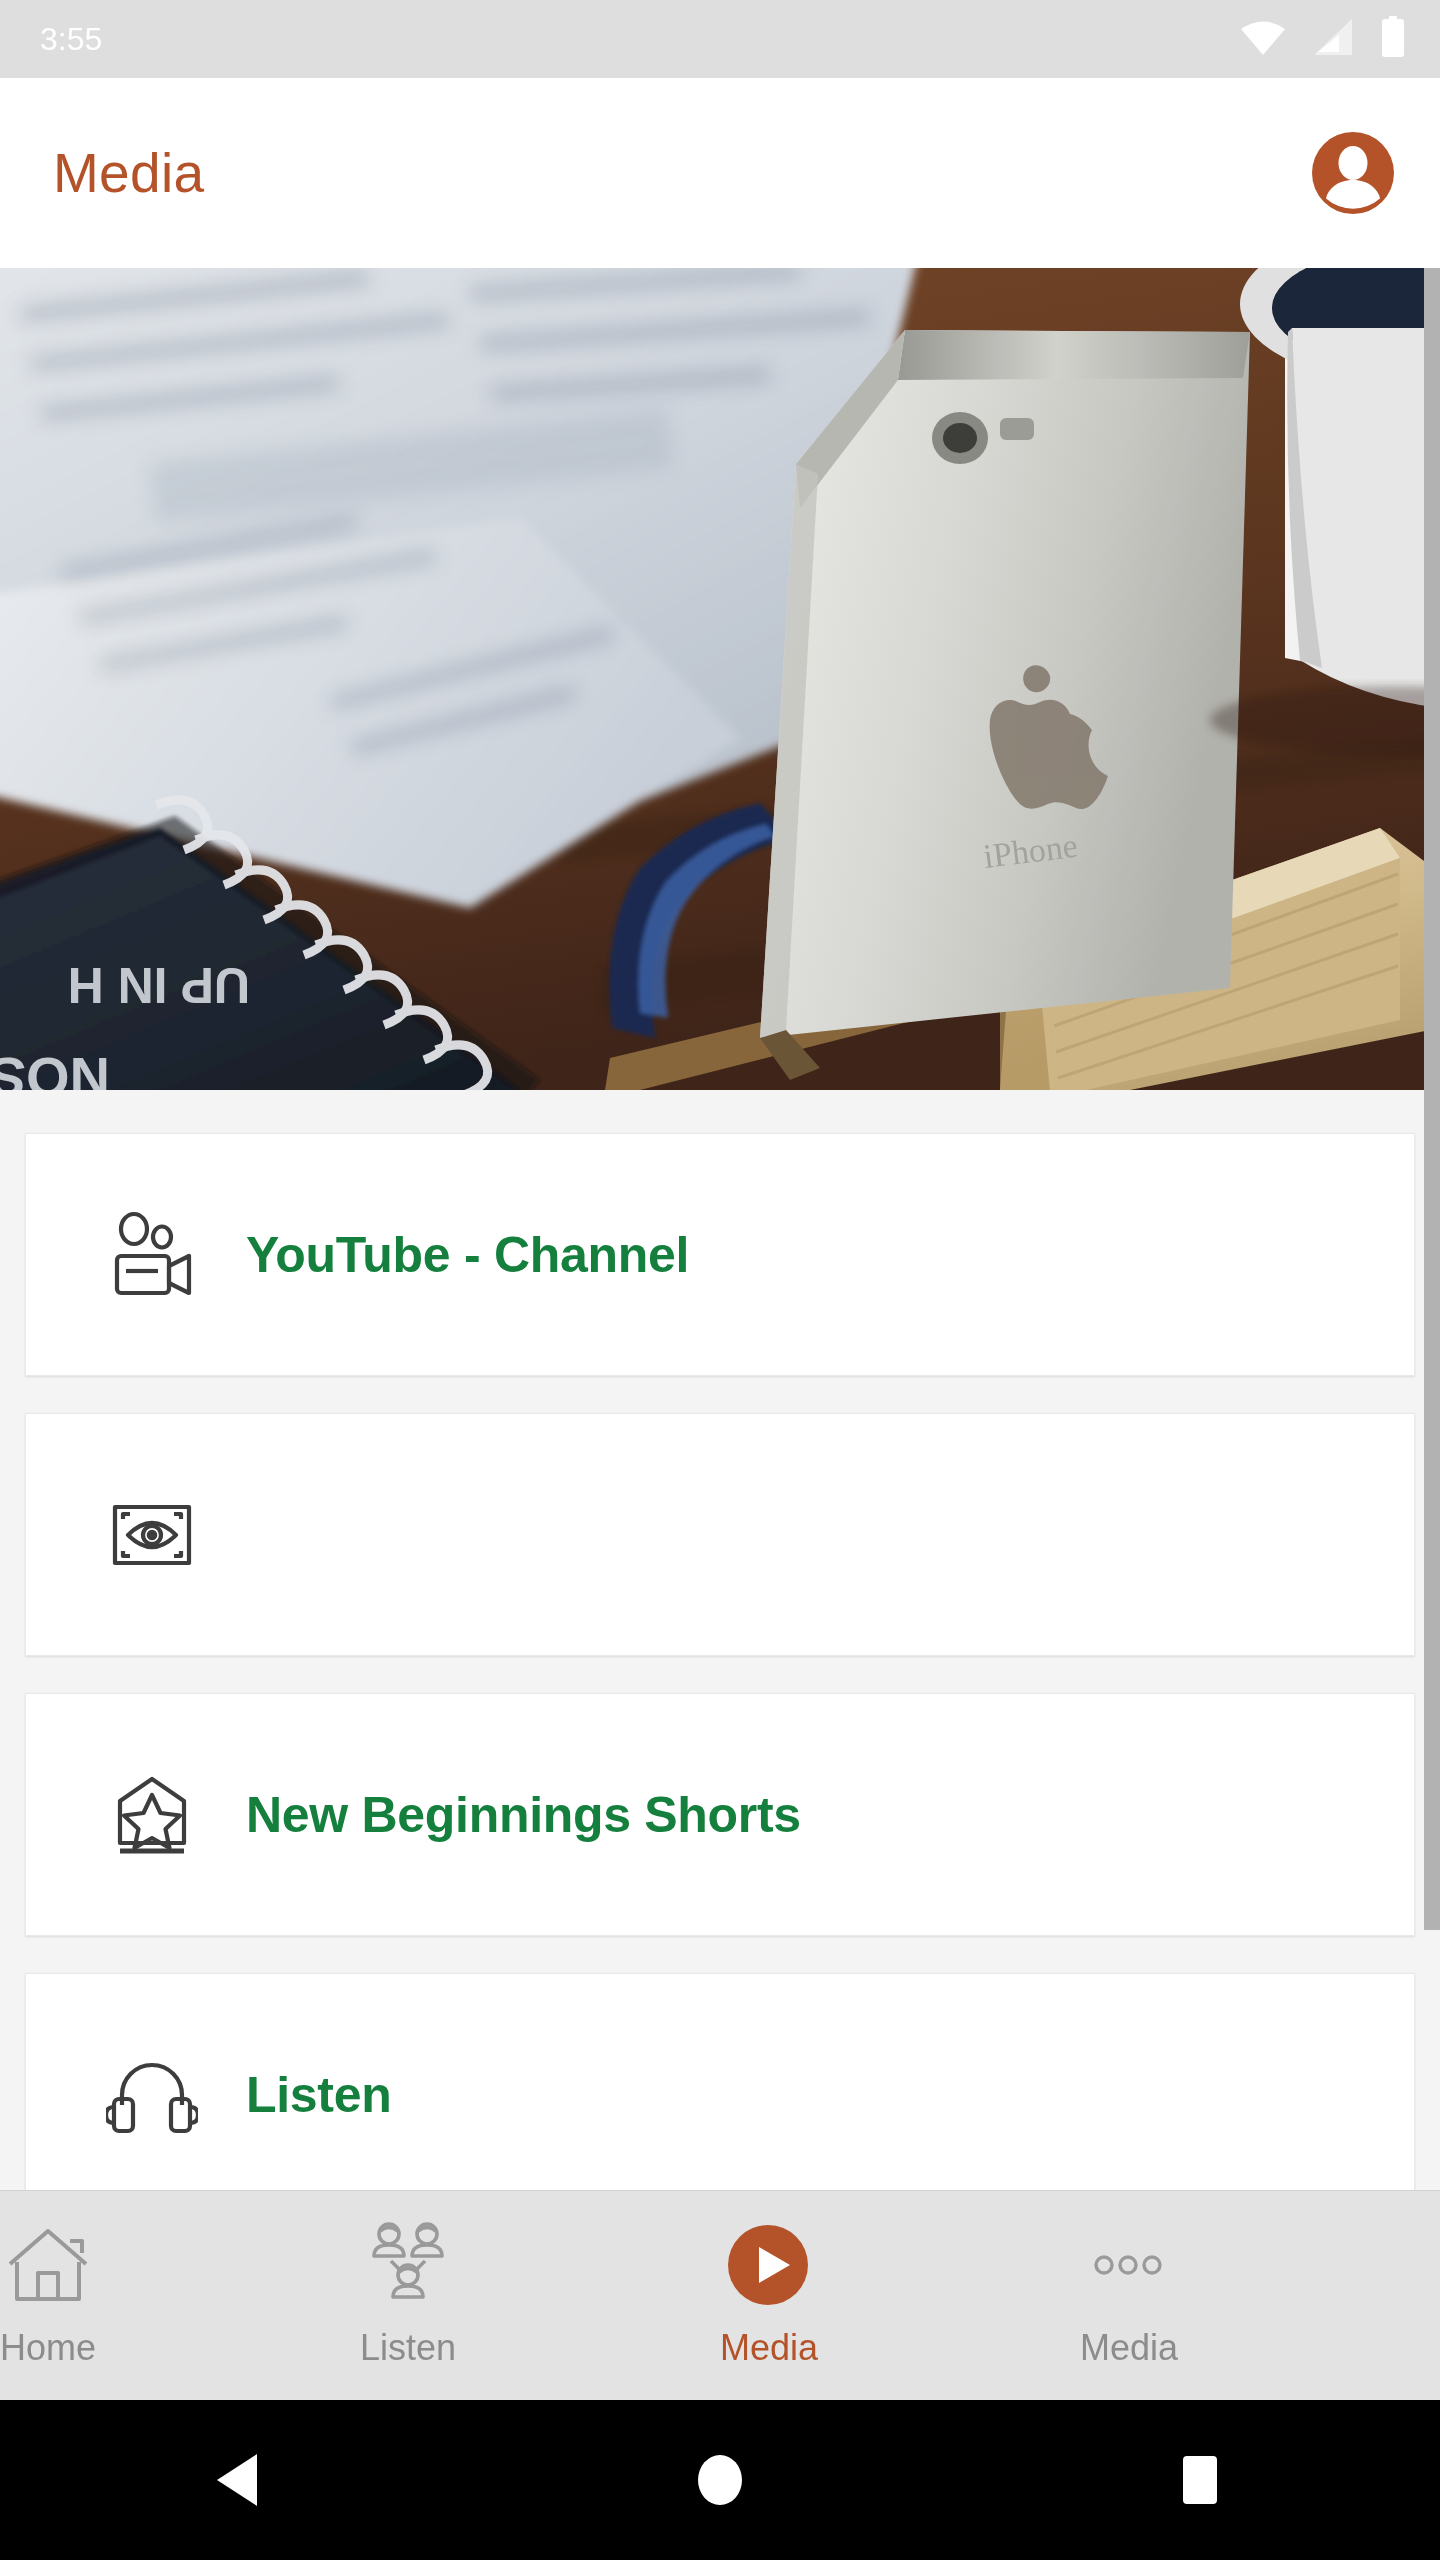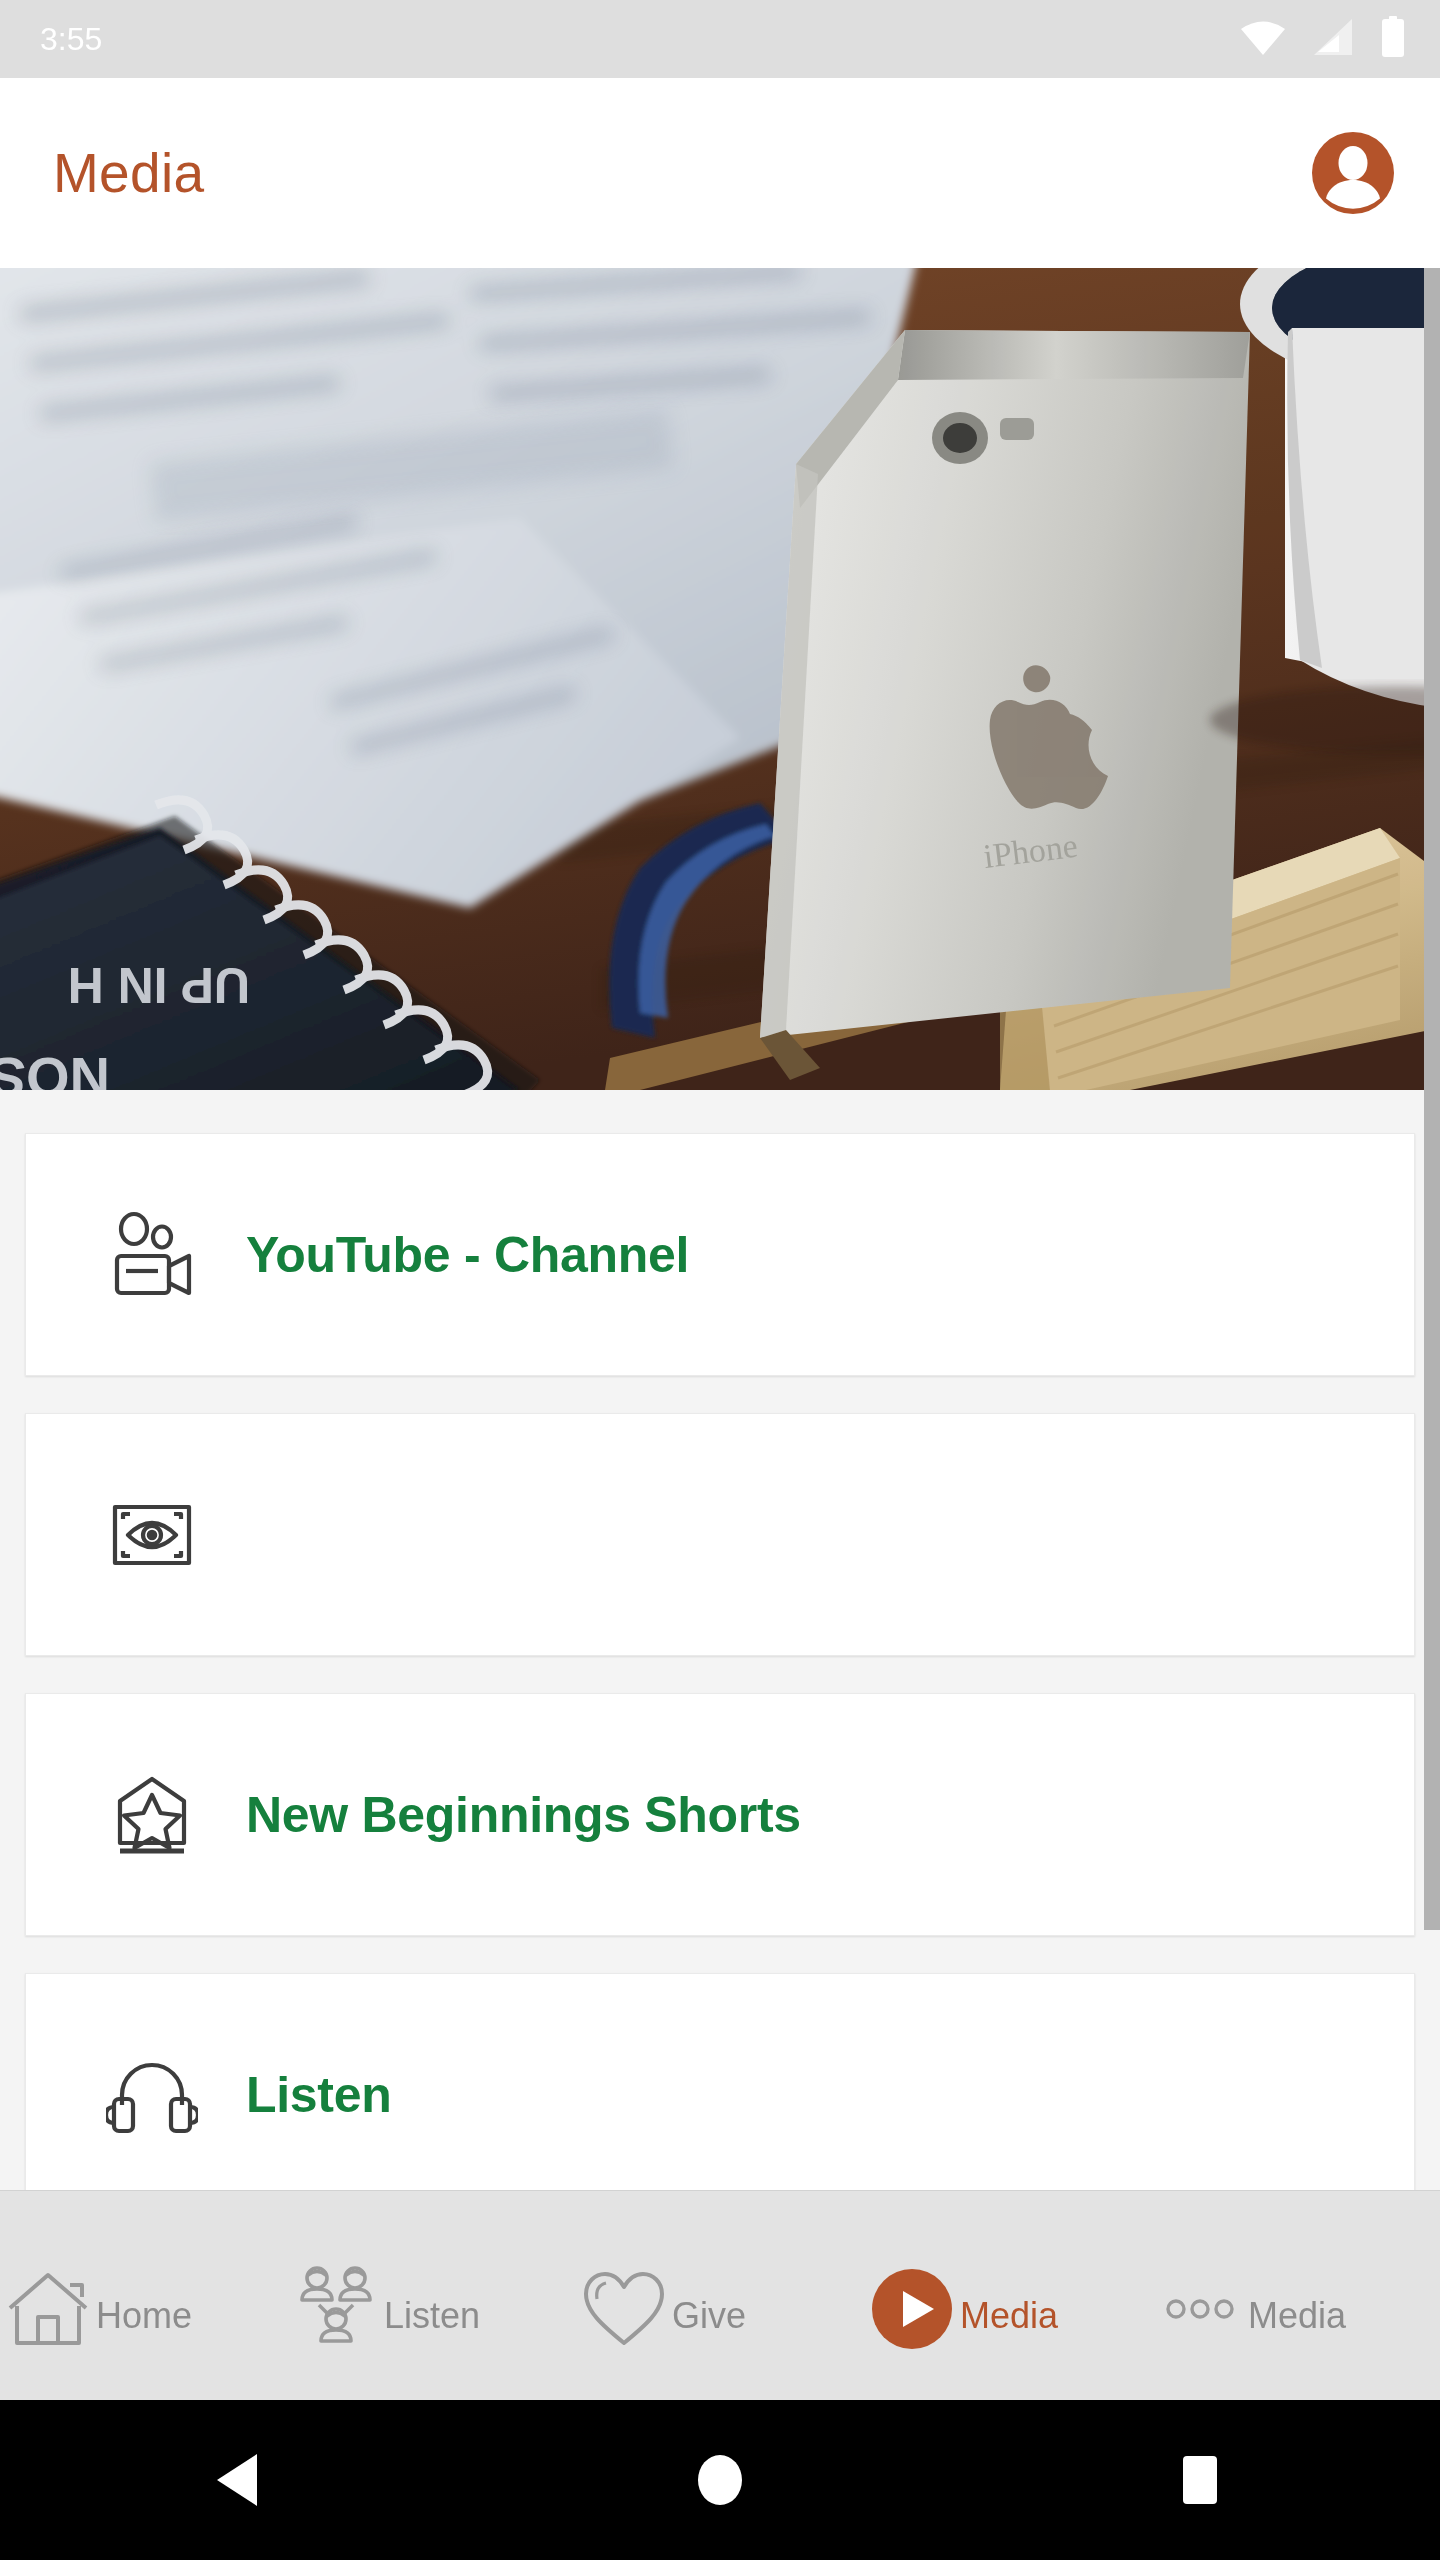--- a/index.html
+++ b/index.html
@@ -72,21 +72,21 @@
   }
 
   
   .tab-bar {
     position:absolute; top:2190px; left:0; width:1440px; height:210px;
     background:#e3e3e3; display:flex; align-items:flex-start;
     border-top:1px solid #d2d2d2;
   }
   .tab {
     flex:1 1 0; height:210px;
-    display:flex; align-items:center;
+    display:flex; flex-direction:column; align-items:flex-start;
     padding-top:26px;
   }
   .tab-icon { width:96px; height:96px; display:block; }
   .tab-label {
     margin-top:14px; font-size:36px; color:#8c8c8c; font-weight:400;
     letter-spacing:0px;
   }
   .tab.active .tab-label { color:#b4532a; }
 
   
@@ -372,29 +372,20 @@
           <circle cx="48" cy="58" r="10"></circle>
             <path d="M39 55 Q48 48 57 55"></path>
           <path d="M33 80 Q33 69 48 69 Q63 69 63 80 Z"></path>
           <path d="M31 44 L41 54"></path>
             <path d="M65 44 L55 54"></path>
         </svg>
       </span>
       <span class="tab-label">Listen</span>
     </div>
 
-    <div class="tab">
-      <span class="tab-icon">
-        <svg width="96" height="96" viewBox="0 0 96 96" fill="none" stroke="#9a9a9a" stroke-width="4" stroke-linejoin="round">
-          <path d="M48 82 C26 64 10 50 10 33 C10 21 19 13 29 13 C38 13 44 19 48 26 C52 19 58 13 67 13 C77 13 86 21 86 33 C86 50 70 64 48 82 Z"></path>
-          <path d="M21 38 Q19 25 30 22" stroke-width="3.2"></path>
-        </svg>
-      </span>
-      <span class="tab-label">Give</span>
-    </div>
 
     <div class="tab active">
       <span class="tab-icon">
         <svg width="96" height="96" viewBox="0 0 96 96">
           <circle cx="48" cy="48" r="40" fill="#b4532a"></circle>
           <path d="M39 30 L70 48 L39 66 Z" fill="#ffffff"></path>
         </svg>
       </span>
       <span class="tab-label">Media</span>
     </div>

